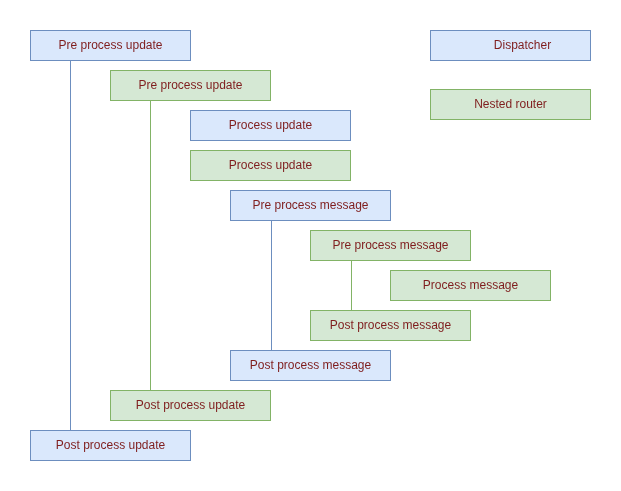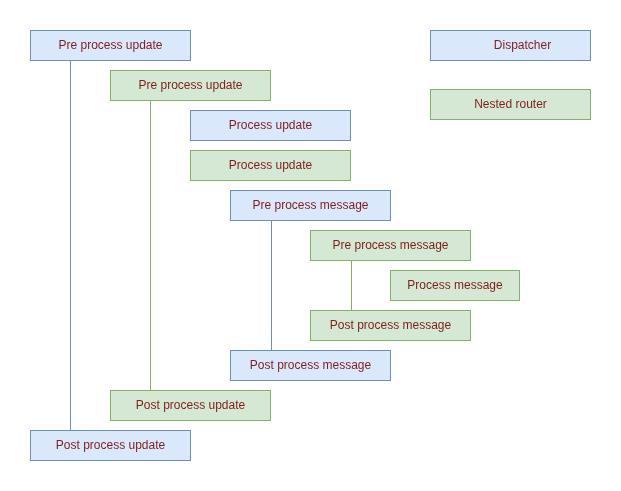--- a/index.html
+++ b/index.html
@@ -74,21 +74,21 @@
       </div>
       <div class="node router" style="left: 190px; top: 150px; width: 161px; height: 31px;">
         <span>Process update</span>
       </div>
       <div class="node dispatcher" style="left: 230px; top: 190px; width: 161px; height: 31px;">
         <span>Pre process message</span>
       </div>
       <div class="node router" style="left: 310px; top: 230px; width: 161px; height: 31px;">
         <span>Pre process message</span>
       </div>
-      <div class="node router" style="left: 390px; top: 270px; width: 130px; height: 31px;">
+      <div class="node router" style="left: 390px; top: 270px; width: 161px; height: 31px;">
         <span>Process message</span>
       </div>
       <div class="node router" style="left: 310px; top: 310px; width: 161px; height: 31px;">
         <span>Post process message</span>
       </div>
       <div class="node dispatcher" style="left: 230px; top: 350px; width: 161px; height: 31px;">
         <span>Post process message</span>
       </div>
       <div class="node router" style="left: 110px; top: 390px; width: 161px; height: 31px;">
         <span>Post process update</span>

